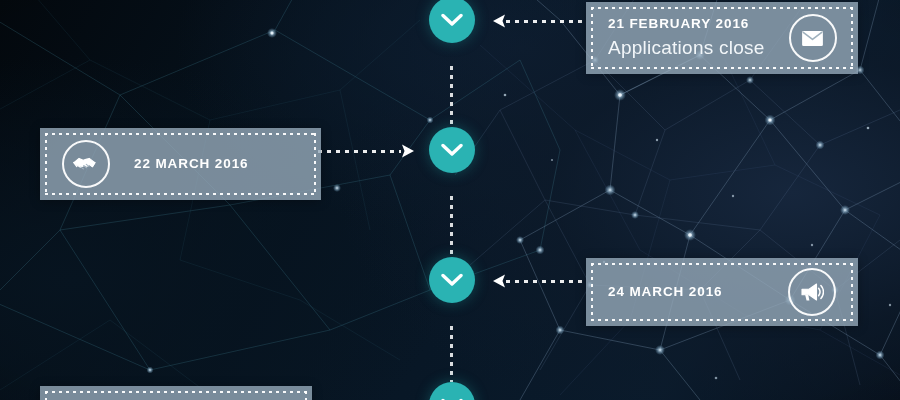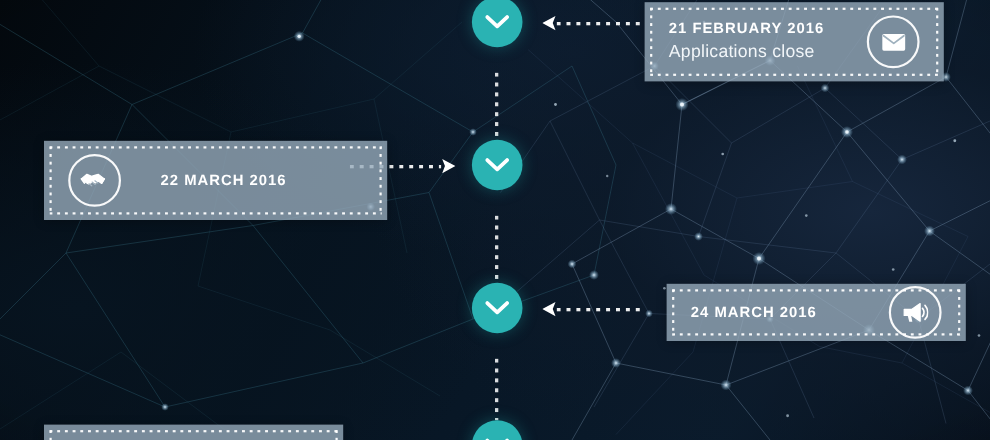--- a/index.html
+++ b/index.html
@@ -94,36 +94,36 @@
     background-repeat: repeat-x, repeat-x, repeat-y, repeat-y;
     pointer-events: none;
   }
 
   .card-inner {
     position: absolute;
     inset: 0;
     display: flex;
     align-items: center;
     padding: 0 22px;
-    gap: 36px;
+    gap: 24px;
     box-sizing: border-box;
   }
   .card-inner.icon-right { justify-content: space-between; }
 
   .card-text { display: flex; flex-direction: column; justify-content: center; }
   .card-date {
     font-size: 13.5px;
     font-weight: bold;
     letter-spacing: 0.9px;
     color: #ffffff;
     line-height: 1.45;
     white-space: nowrap;
   }
   .card-label {
-    font-size: 16px;
+    font-size: 19px;
     font-weight: normal;
     letter-spacing: 0.25px;
     color: #f2f6f9;
     line-height: 1.5;
     white-space: nowrap;
   }
 
   .card-icon {
     flex: 0 0 auto;
     width: 44px; height: 44px;
@@ -305,38 +305,38 @@
       </div>
       <div class="card-icon">
         <svg width="23" height="17" viewBox="0 0 24 18">
           <rect x="1" y="1" width="22" height="16" rx="1.5" fill="#ffffff"></rect>
           <path d="M2.2 2.6 L12 10 L21.8 2.6" fill="none" stroke="#9fb1be" stroke-width="1.7" stroke-linecap="round" stroke-linejoin="round"></path>
         </svg>
       </div>
     </div>
   </div>
 
-  <div class="card" style="left:40px; top:128px; width:312px; height:72px;">
+  <div class="card" style="left:40px; top:128px; width:281px; height:72px;">
     <div class="dotted"></div>
     <div class="card-inner">
       <div class="card-icon">
         <svg width="26" height="20" viewBox="0 0 28 20">
           <path d="M1 8.5 L6.5 4 L11 6 L14 5 L17.5 4 L23.5 8.5 L21 13 L17.5 10.5
                    L15 12.5 L12 11.5 L8 13.5 L5.5 12 Z" fill="#ffffff" stroke="#ffffff" stroke-width="1.2" stroke-linejoin="round"></path>
           <path d="M8.5 13.3 L11.2 15.3 M11.5 11.6 L14.6 14 M14.3 10.4 L17.2 12.6" stroke="#a4b5c2" stroke-width="1.15" stroke-linecap="round"></path>
           <path d="M1 8.5 L4 12.6 M23.5 8.5 L20.8 12.6" stroke="#ffffff" stroke-width="1.6" stroke-linecap="round"></path>
         </svg>
       </div>
       <div class="card-text">
         <div class="card-date">22 MARCH 2016</div>
       </div>
     </div>
   </div>
 
-  <div class="card" style="left:606px; top:258px; width:272px; height:52px;">
+  <div class="card" style="left:586px; top:258px; width:272px; height:68px;">
     <div class="dotted"></div>
     <div class="card-inner icon-right">
       <div class="card-text">
         <div class="card-date">24 MARCH 2016</div>
       </div>
       <div class="card-icon">
         <svg width="24" height="22" viewBox="0 0 24 22">
           <path d="M2 8.2 L9 8.2 L16.5 3 L16.5 19 L9 13.8 L2 13.8 Z" fill="#ffffff" stroke="#ffffff" stroke-width="1.1" stroke-linejoin="round"></path>
           <path d="M5.2 13.9 L6.6 19.4 L9.4 19.4 L8.3 13.9 Z" fill="#ffffff"></path>
           <path d="M18.6 7.3 A6 6 0 0 1 18.6 14.7" fill="none" stroke="#ffffff" stroke-width="1.5" stroke-linecap="round"></path>

